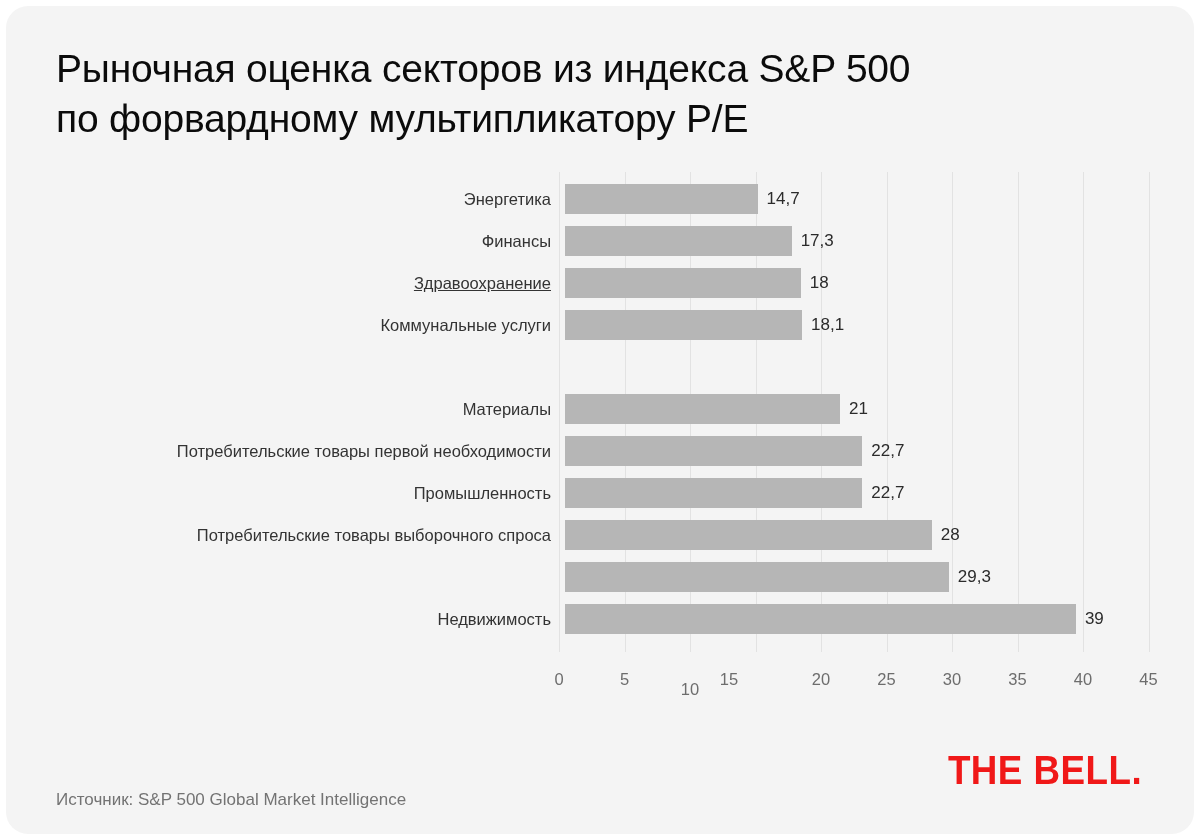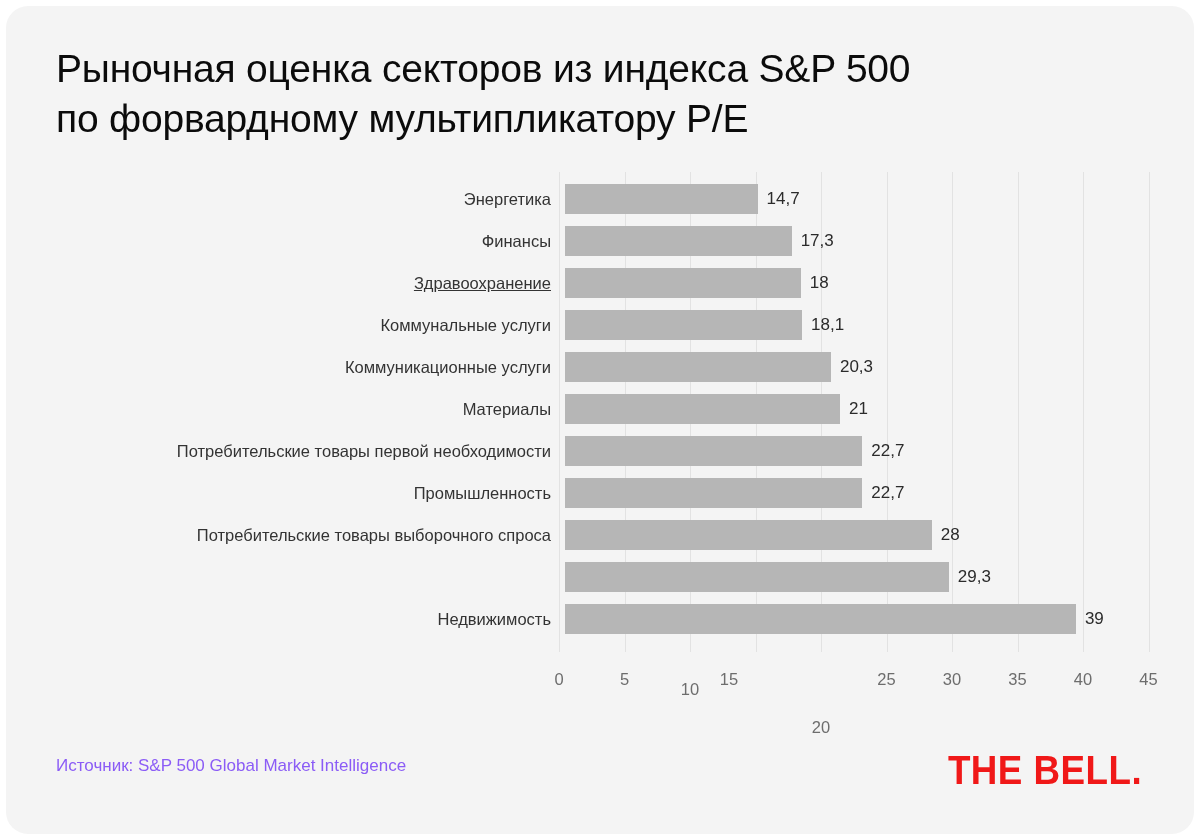--- a/index.html
+++ b/index.html
@@ -94,23 +94,23 @@
     color: #6d6d6d;
     text-align: center;
     transform: translateX(-50%);
     white-space: nowrap;
   }
 
   
   #source {
     position: absolute;
     left: 50px;
-    top: 750px;
+    top: 784px;
     font-size: 17px;
-    color: #8b5cf6;
+    color: #737373;
     white-space: nowrap;
   }
   #logo {
     position: absolute;
     right: 52px;
     top: 742px;
     font-size: 40px;
     font-weight: 700;
     color: #f01818;
     letter-spacing: 0.5px;
@@ -154,25 +154,20 @@
       <div class="row" style="top: 256px; width: 1188px;">
         <div class="cat-label" style="right: 643px; text-decoration: underline;">Здравоохранение</div>
         <div class="bar" style="left: 559px; width: 235.8px; background: rgb(182, 182, 182);"></div>
         <div class="val-label" style="left: 803.8px;">18</div>
       </div>
       <div class="row" style="top: 298px; width: 1188px;">
         <div class="cat-label" style="right: 643px;">Коммунальные услуги</div>
         <div class="bar" style="left: 559px; width: 237.11px; background: rgb(182, 182, 182);"></div>
         <div class="val-label" style="left: 805.11px;">18,1</div>
       </div>
-      <div class="row" style="top: 340px; width: 1188px;">
-        <div class="cat-label" style="right: 643px;">Коммуникационные услуги</div>
-        <div class="bar" style="left: 559px; width: 265.93px; background: rgb(182, 182, 182);"></div>
-        <div class="val-label" style="left: 833.93px;">20,3</div>
-      </div>
       <div class="row" style="top: 382px; width: 1188px;">
         <div class="cat-label" style="right: 643px;">Материалы</div>
         <div class="bar" style="left: 559px; width: 275.1px; background: rgb(182, 182, 182);"></div>
         <div class="val-label" style="left: 843.1px;">21</div>
       </div>
       <div class="row" style="top: 424px; width: 1188px;">
         <div class="cat-label" style="right: 643px;">Потребительские товары первой необходимости</div>
         <div class="bar" style="left: 559px; width: 297.37px; background: rgb(182, 182, 182);"></div>
         <div class="val-label" style="left: 865.37px;">22,7</div>
       </div>
@@ -192,21 +187,21 @@
       </div>
       <div class="row" style="top: 592px; width: 1188px;">
         <div class="cat-label" style="right: 643px;">Недвижимость</div>
         <div class="bar" style="left: 559px; width: 510.9px; background: rgb(182, 182, 182);"></div>
         <div class="val-label" style="left: 1078.9px;">39</div>
       </div>
       <div class="tick-label" style="left: 553px;">0</div>
       <div class="tick-label" style="left: 618.5px;">5</div>
       <div class="tick-label" style="left: 684px; margin-top: 10px;">10</div>
       <div class="tick-label" style="left: 723px;">15</div>
-      <div class="tick-label" style="left: 815px; margin-top: 48px;">20</div>
+      <div class="tick-label" style="left: 815px;">20</div>
       <div class="tick-label" style="left: 880.5px;">25</div>
       <div class="tick-label" style="left: 946px;">30</div>
       <div class="tick-label" style="left: 1011.5px;">35</div>
       <div class="tick-label" style="left: 1077px;">40</div>
       <div class="tick-label" style="left: 1142.5px;">45</div>
     </div>
 
   <div id="source">Источник: S&amp;P 500 Global Market Intelligence</div>
   <div id="logo">THE BELL.</div>
 

